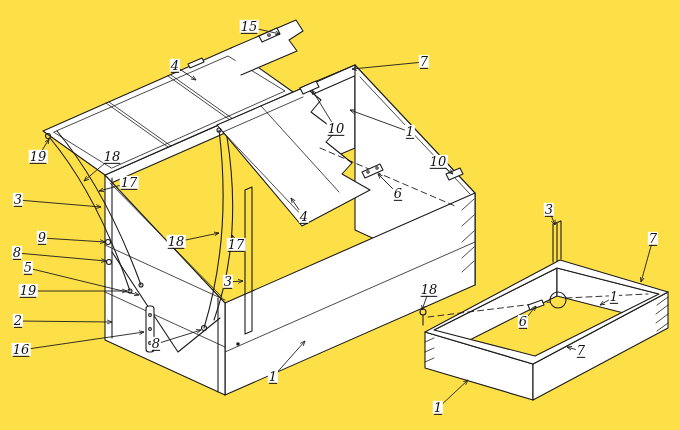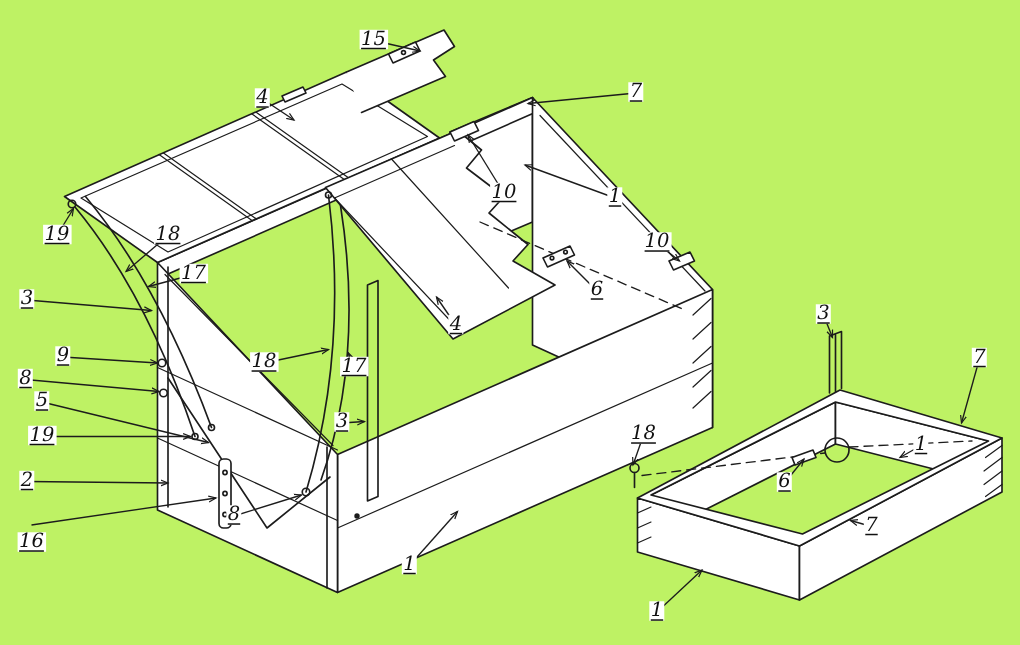--- a/index.html
+++ b/index.html
@@ -1,17 +1,17 @@
 <!DOCTYPE html>
 <html><head>
 <meta charset="utf-8">
 <title>Figure</title>
 <style>
   html,body{margin:0;padding:0;background:#fff;}
-  #canvas{position:relative;width:680px;height:430px;background:#bef264;overflow:hidden;}
+  #canvas{position:relative;width:680px;height:430px;background:#fde047;overflow:hidden;}
   #drawing{position:absolute;left:0;top:0;}
   #label-layer{position:absolute;left:0;top:0;width:680px;height:430px;}
   .part-label{
     position:absolute;
     transform:translate(-50%,-55%);
     font-family:"DejaVu Serif","Liberation Serif",serif;
     font-style:italic;
     font-size:13px;
     line-height:1;
     color:#111;
@@ -174,21 +174,21 @@
       <span class="part-label" style="left: 424px; top: 62px;">7</span>
       <span class="part-label" style="left: 38px; top: 157px;">19</span>
       <span class="part-label" style="left: 112px; top: 157px;">18</span>
       <span class="part-label" style="left: 129px; top: 183px;">17</span>
       <span class="part-label" style="left: 18px; top: 200px;">3</span>
       <span class="part-label" style="left: 42px; top: 238px;">9</span>
       <span class="part-label" style="left: 17px; top: 253px;">8</span>
       <span class="part-label" style="left: 28px; top: 268px;">5</span>
       <span class="part-label" style="left: 28px; top: 291px;">19</span>
       <span class="part-label" style="left: 18px; top: 321px;">2</span>
-      <span class="part-label" style="left: 21px; top: 350px; margin-top: 12px;">16</span>
+      <span class="part-label" style="left: 21px; top: 350px;">16</span>
       <span class="part-label" style="left: 336px; top: 129px;">10</span>
       <span class="part-label" style="left: 410px; top: 132px;">1</span>
       <span class="part-label" style="left: 398px; top: 194px;">6</span>
       <span class="part-label" style="left: 438px; top: 162px;">10</span>
       <span class="part-label" style="left: 304px; top: 217px;">4</span>
       <span class="part-label" style="left: 176px; top: 242px;">18</span>
       <span class="part-label" style="left: 236px; top: 245px;">17</span>
       <span class="part-label" style="left: 228px; top: 282px;">3</span>
       <span class="part-label" style="left: 156px; top: 344px;">8</span>
       <span class="part-label" style="left: 273px; top: 377px;">1</span>

